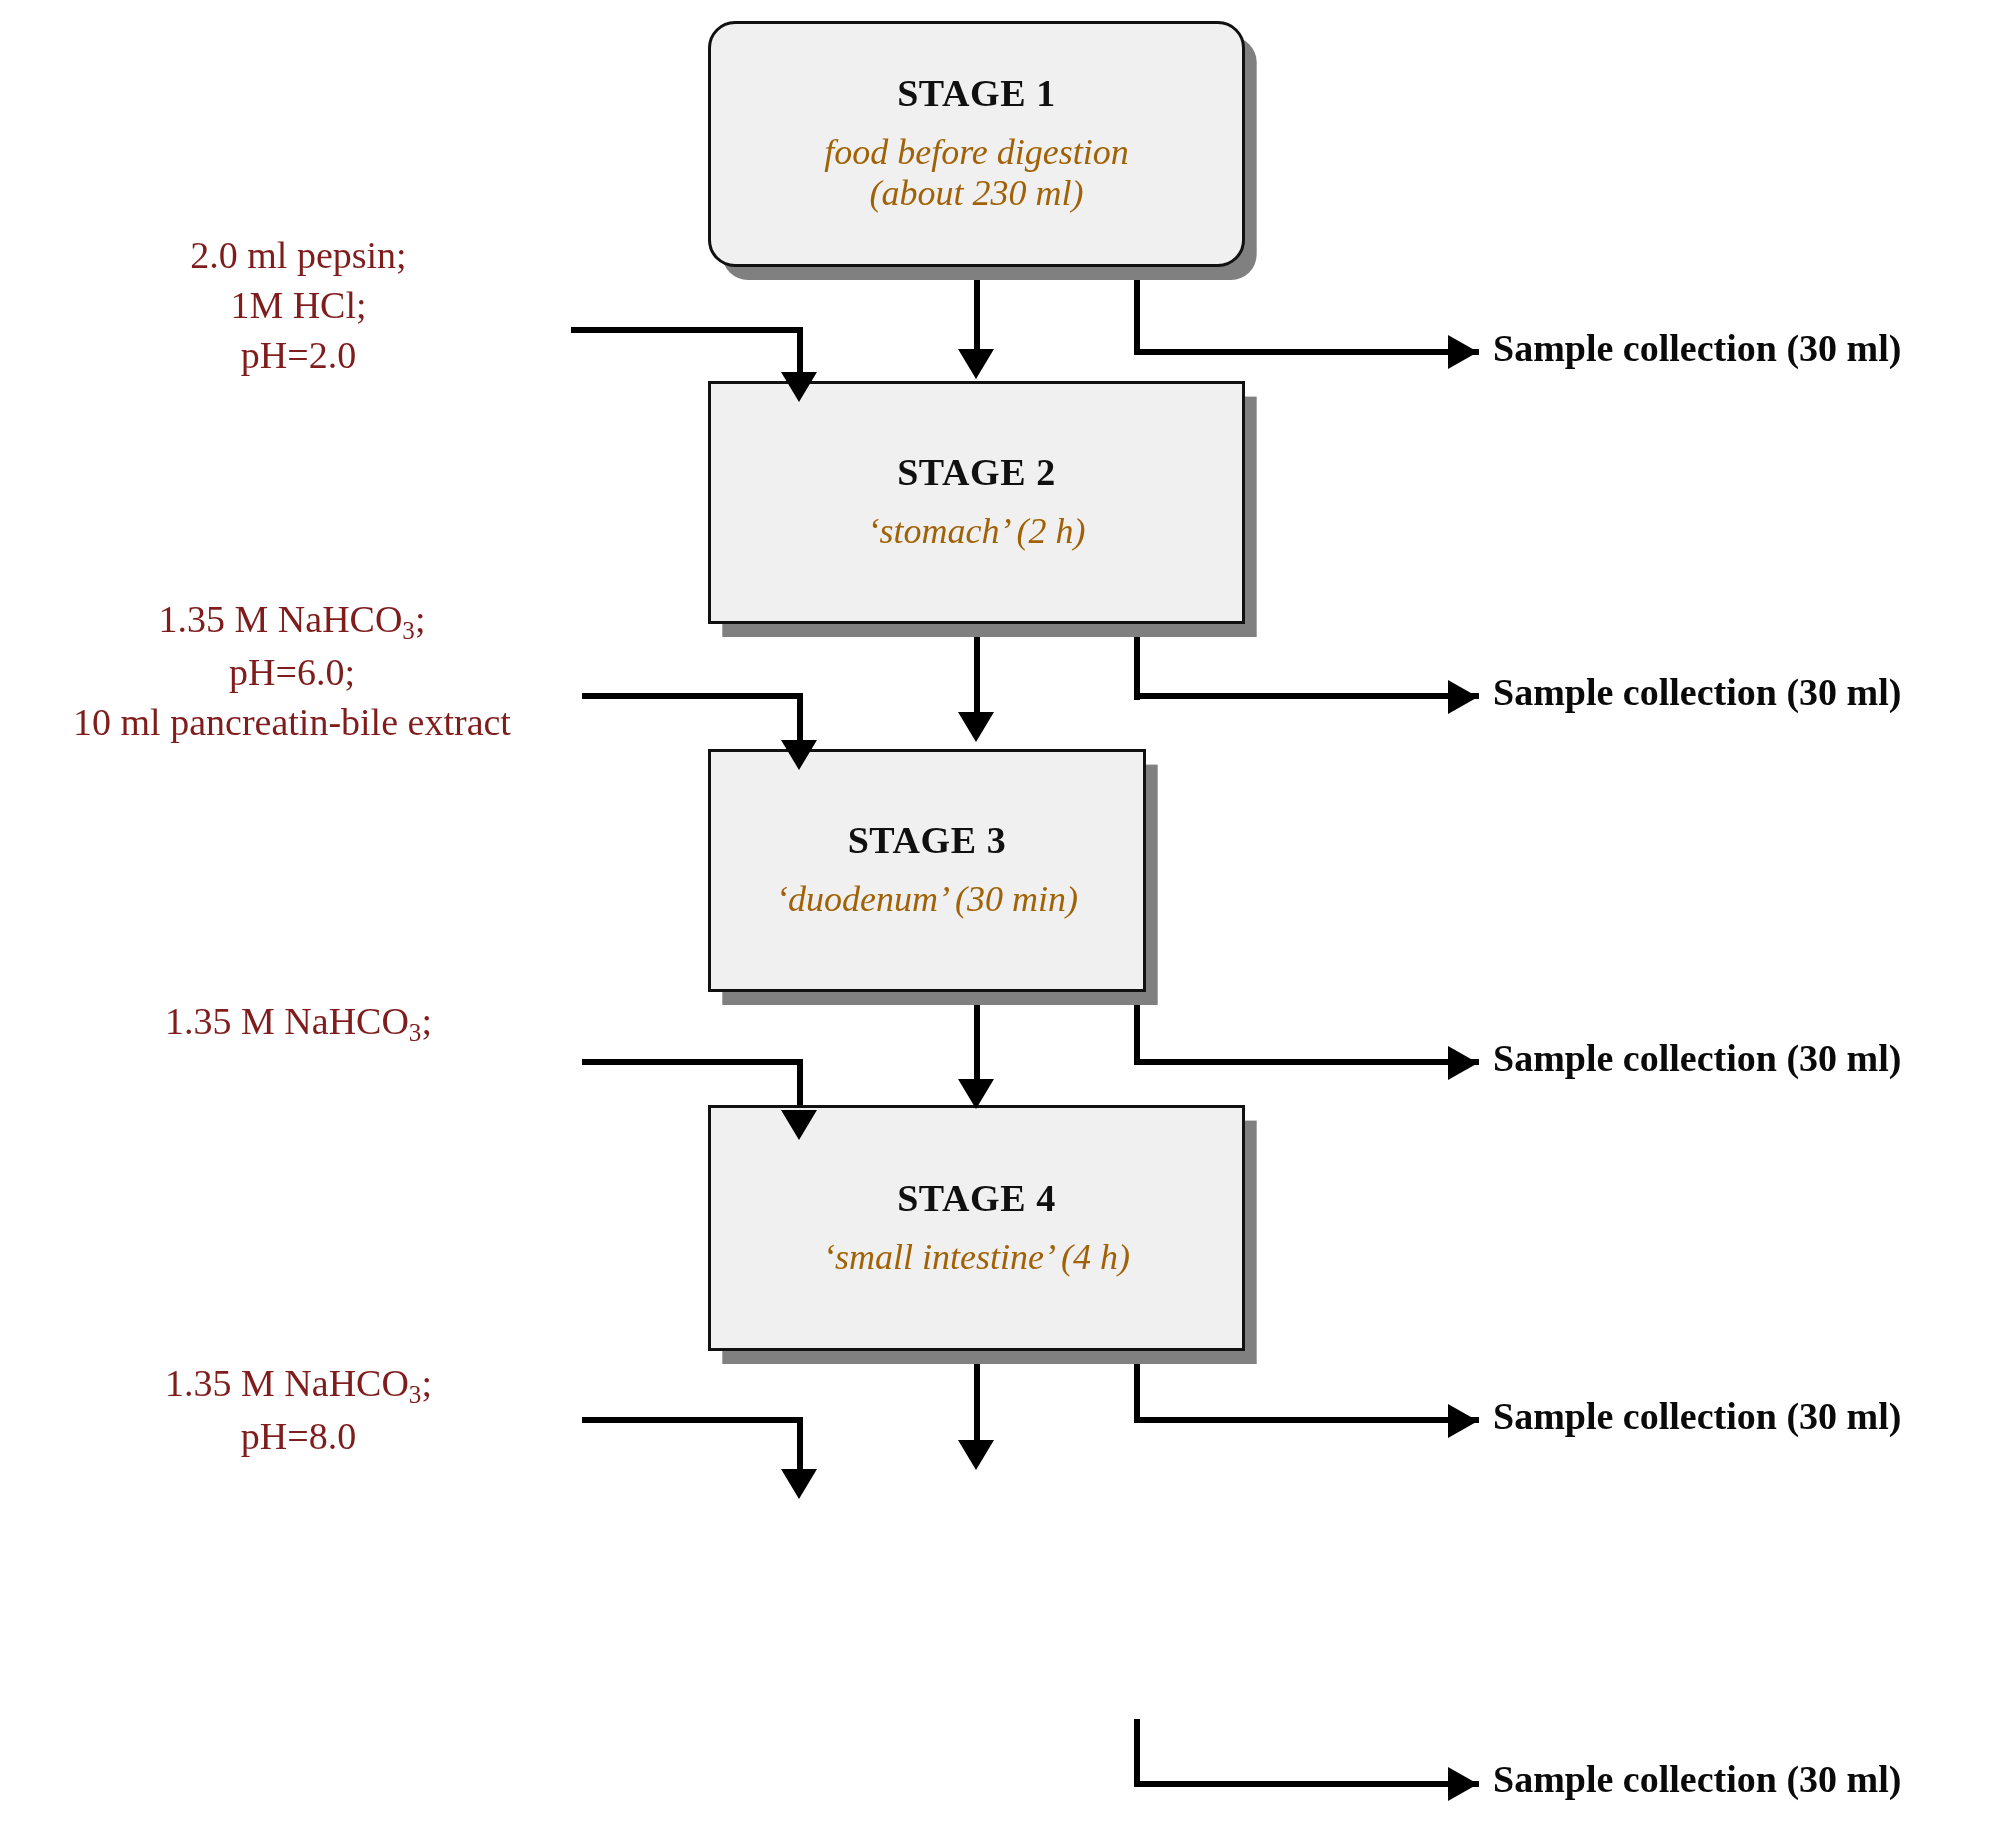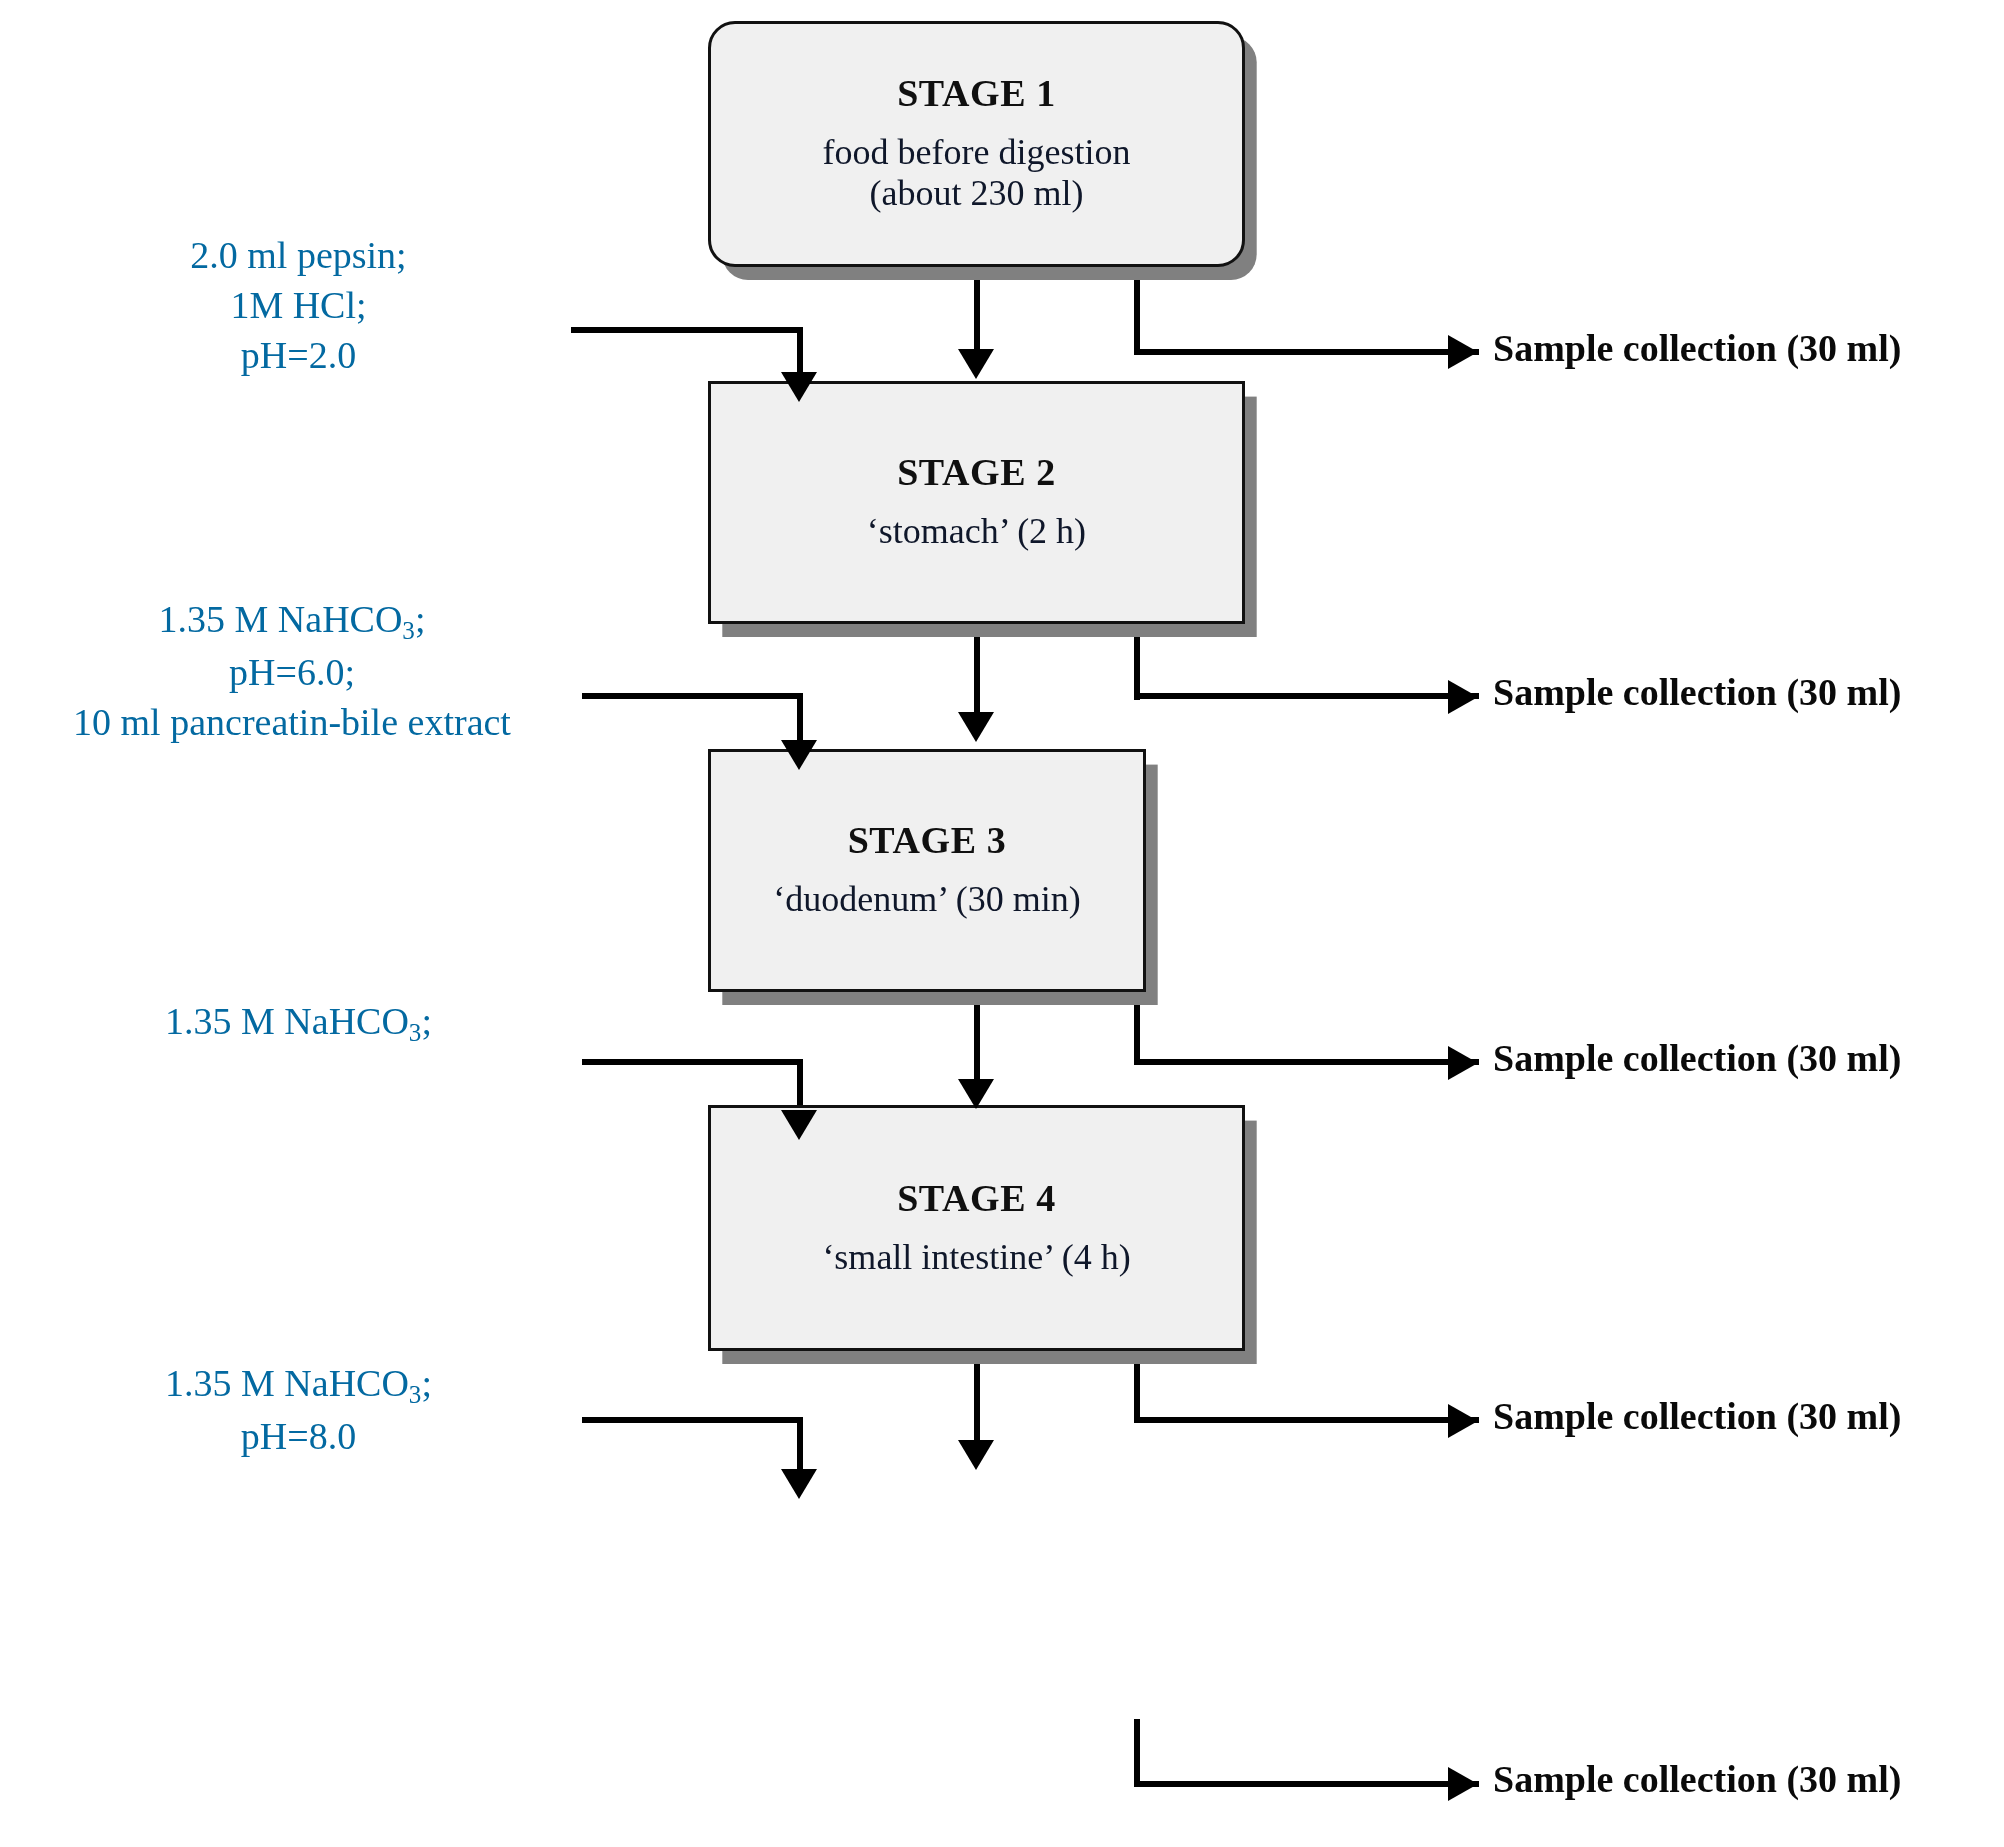--- a/index.html
+++ b/index.html
@@ -24,33 +24,34 @@
   .stage-title{
     font-weight:bold;
     font-size:38px;
     letter-spacing:0.6px;
     color:#101010;
     line-height:1.1;
     margin-bottom:17px;
     white-space:nowrap;
   }
   .stage-sub{
+    font-style:italic;
     font-size:36px;
-    color:#0f172a;
+    color:#a16207;
     line-height:1.15;
     text-align:center;
     white-space:nowrap;
   }
   .stage-sub .sub-line{display:block;}
 
   
   .reagent{
     position:absolute;
     font-size:38px;
-    color:#0369a1;
+    color:#7f1d1d;
     line-height:1.32;
     text-align:center;
     white-space:nowrap;
     z-index:4;
   }
   .reagent .rline{display:block;}
   sub{font-size:0.66em;vertical-align:-0.28em;}
 
   
   .sample-label{

